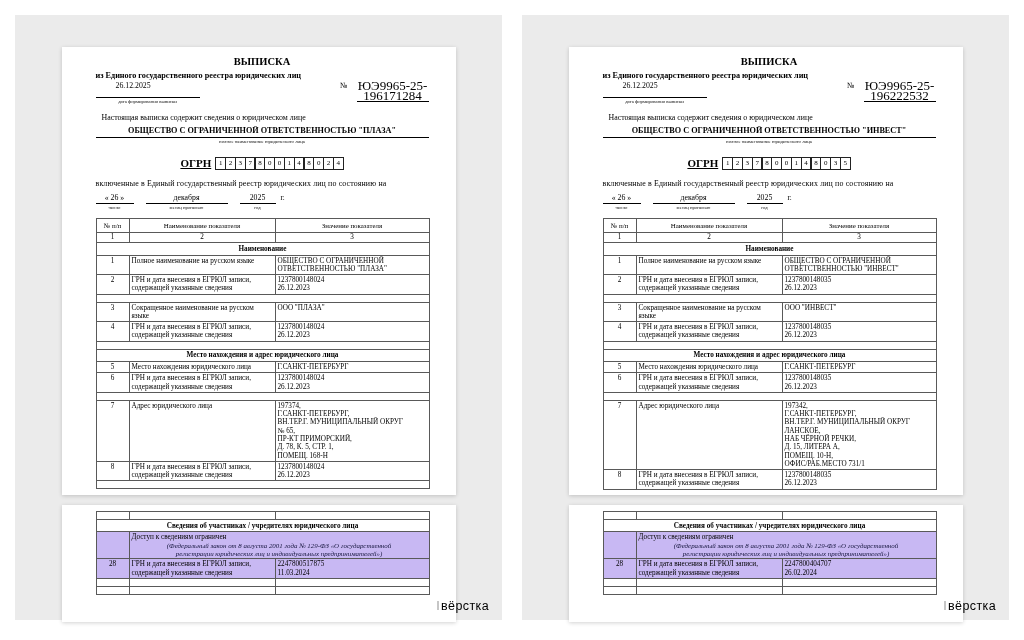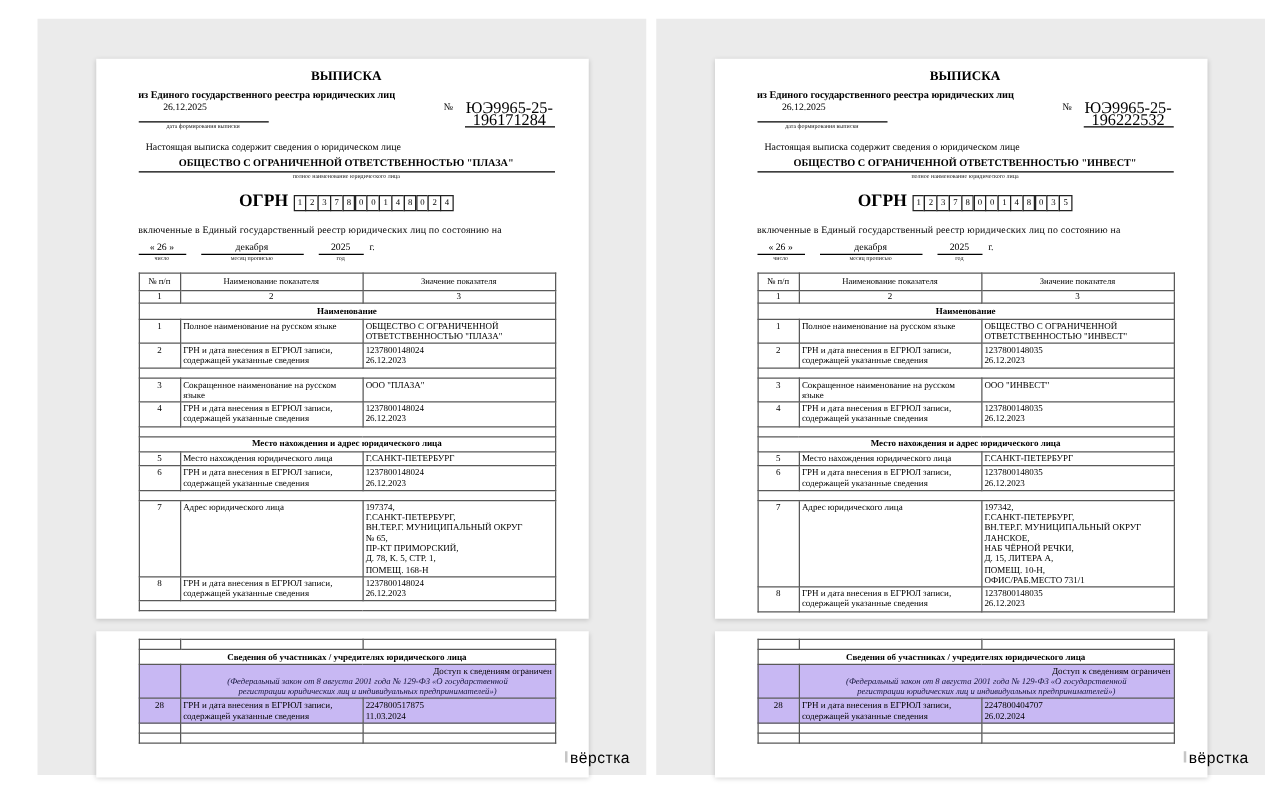--- a/index.html
+++ b/index.html
@@ -1,17 +1,17 @@
 <!DOCTYPE html>
 <html><head>
 <meta charset="utf-8">
 <style>
   html,body{margin:0;padding:0;}
   body{width:1024px;height:640px;background:#ffffff;font-family:"Liberation Serif",serif;color:#000;overflow:hidden;}
-  .wrap{display:flex;gap:8px;padding:15px 30px;box-sizing:border-box;}
+  .wrap{display:flex;gap:20px;padding:15px 15px;box-sizing:border-box;}
   .panel{position:relative;width:487px;height:605px;background:#ebebeb;padding-top:32px;box-sizing:border-box;flex:0 0 auto;}
   .page{width:394px;margin:0 auto;background:#fff;box-shadow:0 1px 4px rgba(0,0,0,.18);}
   .page1{height:448px;box-sizing:border-box;padding:9px 27px 0 34px;overflow:hidden;}
   .page2{height:117px;box-sizing:border-box;margin-top:10px;padding:6px 27px 0 34px;overflow:hidden;}
 
   .title{text-align:center;font-weight:bold;font-size:10.5px;line-height:12px;}
   .subtitle{font-weight:bold;font-size:8.2px;line-height:10px;margin-top:3px;}
 
   .meta-row{display:flex;justify-content:space-between;}
   .date-block{width:104px;}
@@ -19,21 +19,21 @@
   .date-label{font-size:4.8px;text-align:center;margin-top:1px;color:#111;}
   .num-block{display:flex;gap:9px;align-items:flex-start;}
   .num-sign{font-size:7.8px;}
   .num-val{width:72px;text-align:center;font-size:13px;line-height:9.5px;white-space:pre-line;border-bottom:0.8px solid #000;padding-bottom:1px;}
 
   .intro{margin-top:9px;font-size:7.9px;padding-left:6px;}
   .company{margin-top:4px;text-align:center;font-weight:bold;font-size:8.2px;border-bottom:0.8px solid #000;padding-bottom:2px;}
   .company-label{font-size:4.8px;text-align:center;margin-top:1px;color:#111;}
 
   .ogrn-row{margin-top:9px;text-align:center;white-space:nowrap;}
-  .ogrn-label{font-weight:bold;font-size:14px;margin-right:5px;vertical-align:middle;}
+  .ogrn-label{font-weight:bold;font-size:11px;margin-right:5px;vertical-align:middle;text-decoration:underline;}
   .obox{display:inline-block;width:8.6px;height:10.5px;line-height:10.5px;border:0.8px solid #222;margin-left:-0.8px;text-align:center;font-size:7px;vertical-align:middle;background:#fff;}
 
   .included{margin-top:8px;font-size:7.9px;letter-spacing:.15px;}
   .dateline{display:flex;gap:12px;margin-top:5px;align-items:flex-start;}
   .dgroup{display:inline-flex;flex-direction:column;align-items:center;}
   .du{border-bottom:0.8px solid #000;font-size:7.8px;text-align:center;padding:0 4px 1px 4px;}
   .du.w-day{min-width:30px;}
   .du.w-month{min-width:74px;}
   .du.w-year{min-width:28px;}
   .dlabel{font-size:4.8px;margin-top:1px;color:#111;}
@@ -43,21 +43,21 @@
   table.tbl td{border:0.8px solid #595959;padding:1px 2px;vertical-align:top;word-wrap:break-word;}
   .col-num{width:33px;} .col-name{width:146px;} .col-value{width:154px;}
   tr.head td{text-align:center;font-size:6.9px;padding:2.5px 1px;}
   tr.nums td{text-align:center;padding:0.5px 1px;}
   tr.sec td{text-align:center;font-weight:bold;padding:1.5px 2px;}
   tr.sp td{height:7px;padding:0;}
   td.c{text-align:center;}
   .pre{white-space:pre-line;}
   table.strip{margin-top:0;}
   tr.hl td{background:#c8b8f3;}
-  .restricted{text-align:right;font-size:7.2px;}
+  .restricted{text-align:left;font-size:7.2px;}
   .law{text-align:center;font-style:italic;font-size:6.9px;white-space:pre-line;color:#14143c;}
 
   .watermark{position:absolute;right:13px;bottom:7px;font-family:"Liberation Sans",sans-serif;font-size:12.5px;color:#000000;letter-spacing:.4px;}
   .watermark::before{content:"";display:inline-block;width:2px;height:9px;background:#c6c6c6;margin-right:2px;}
 </style>
 </head>
 <body>
 
 <div class="wrap">
   <section class="panel">

